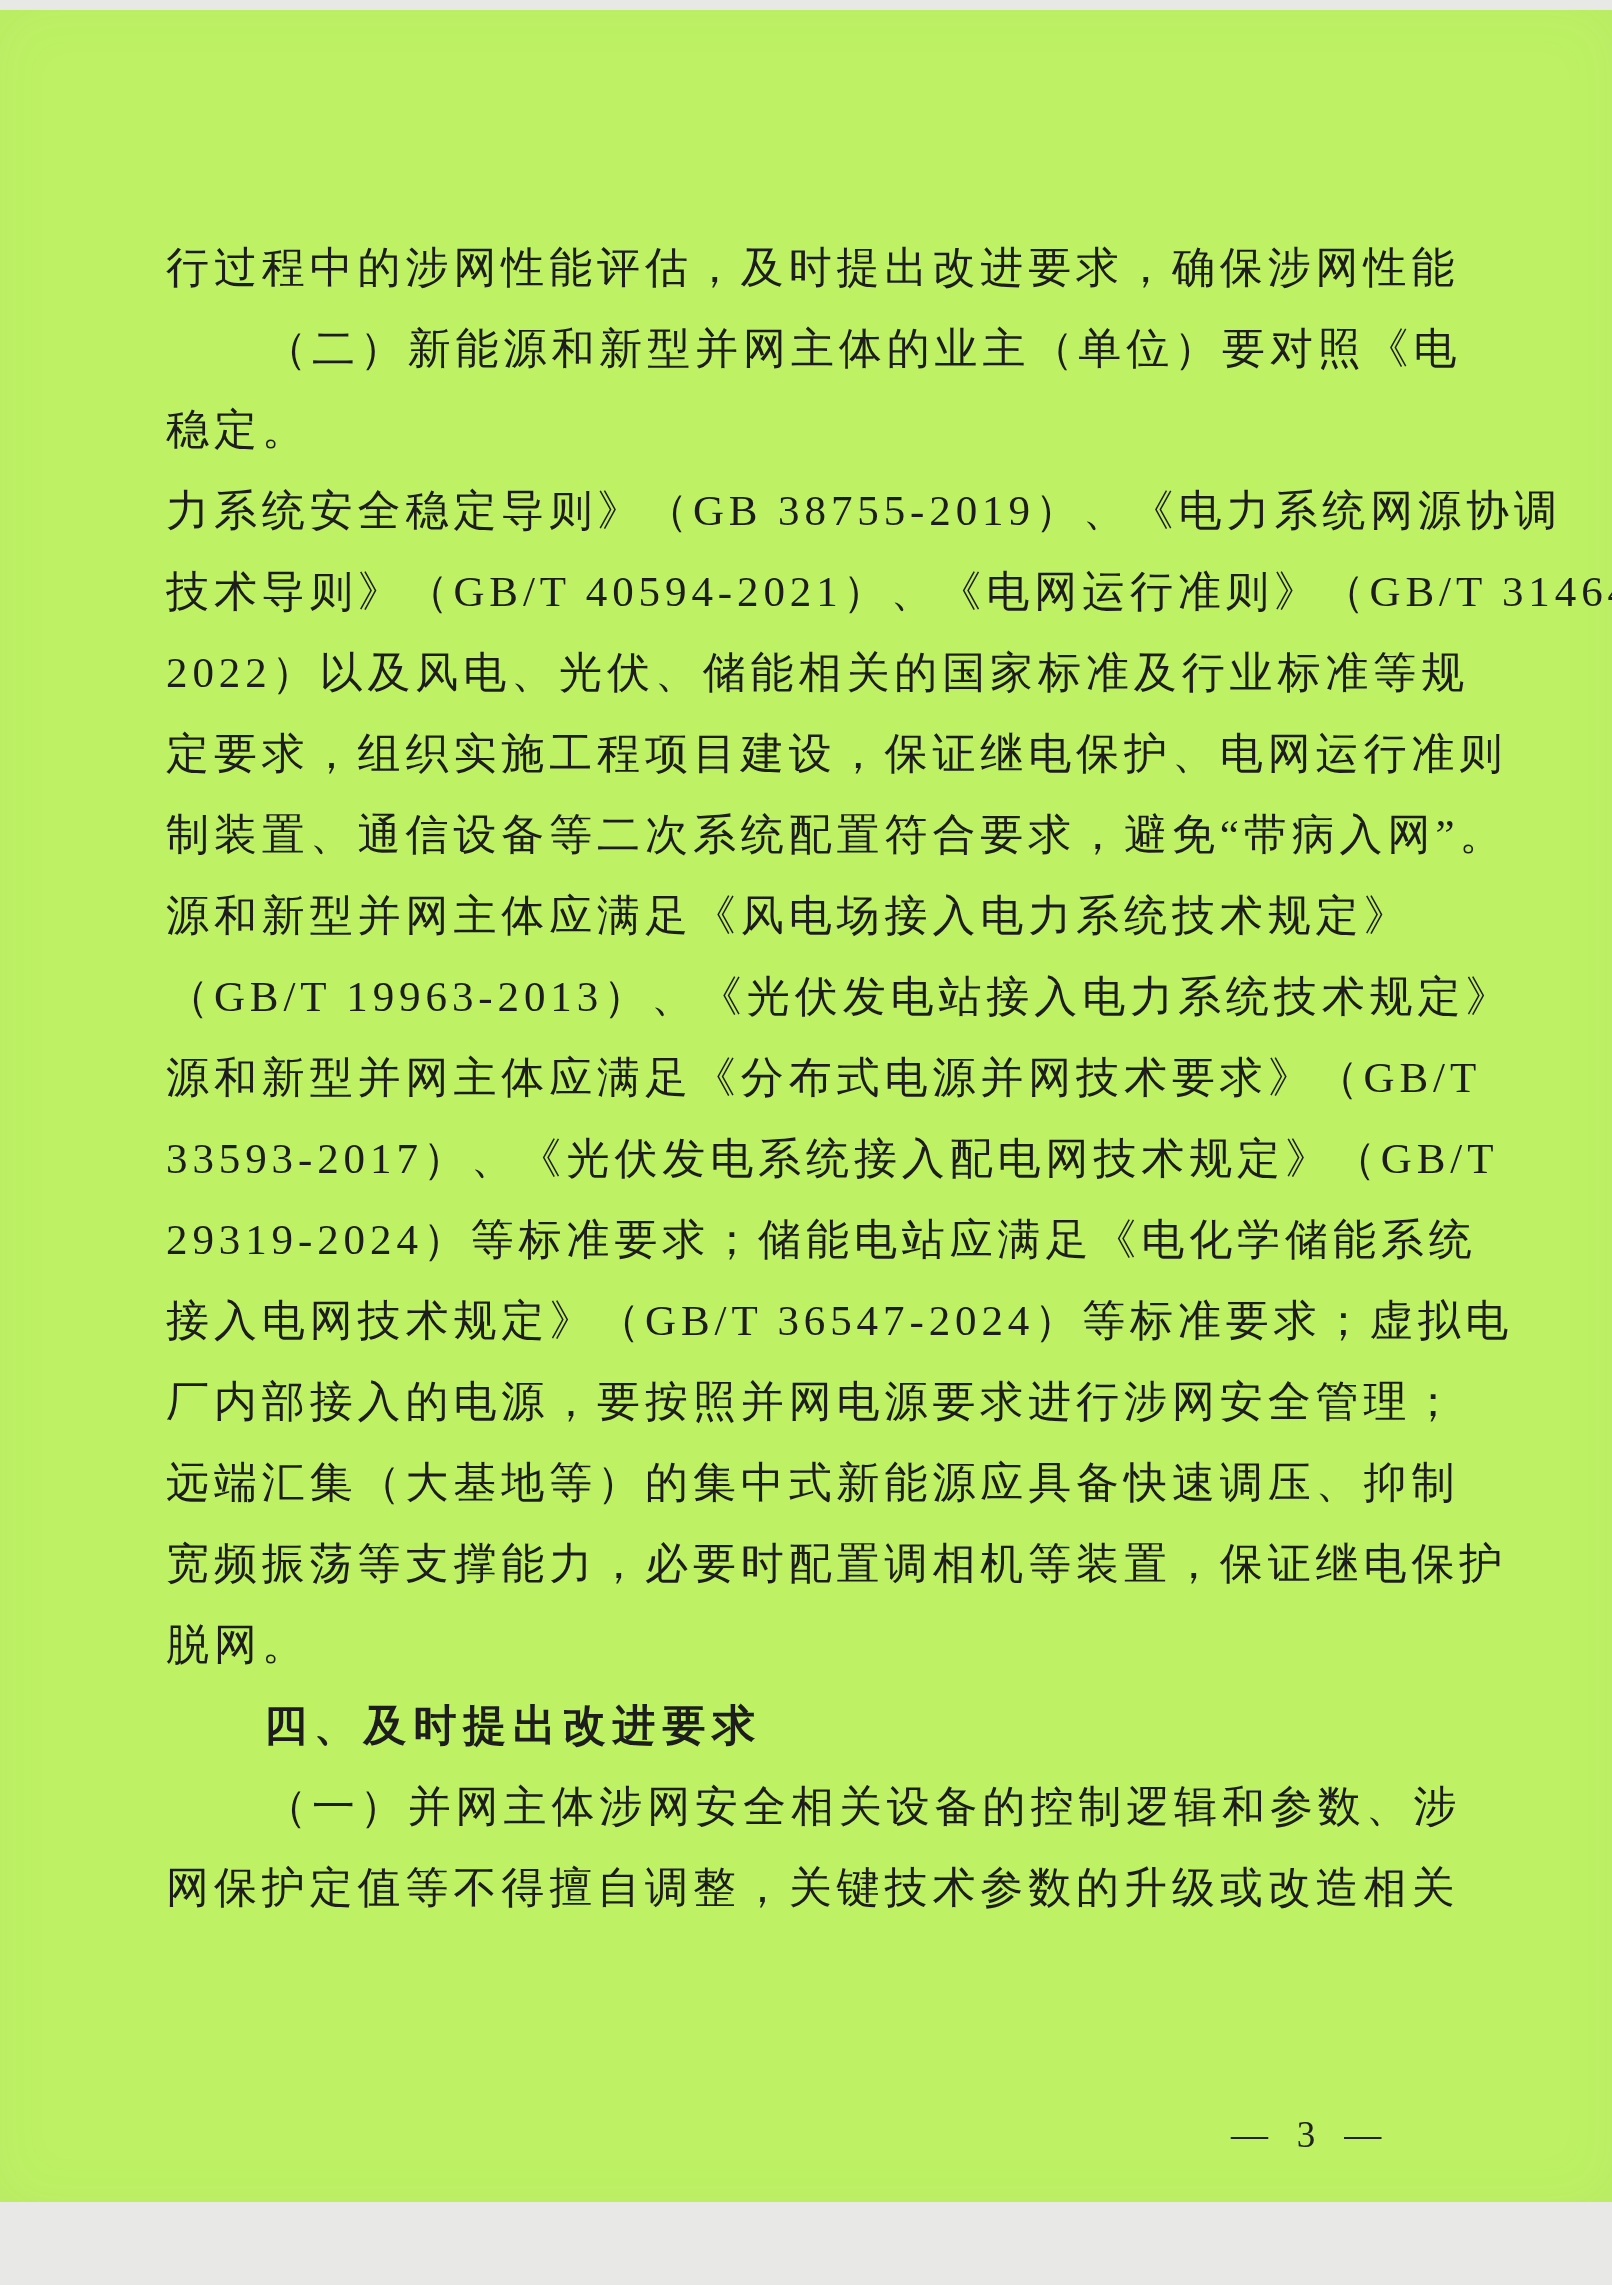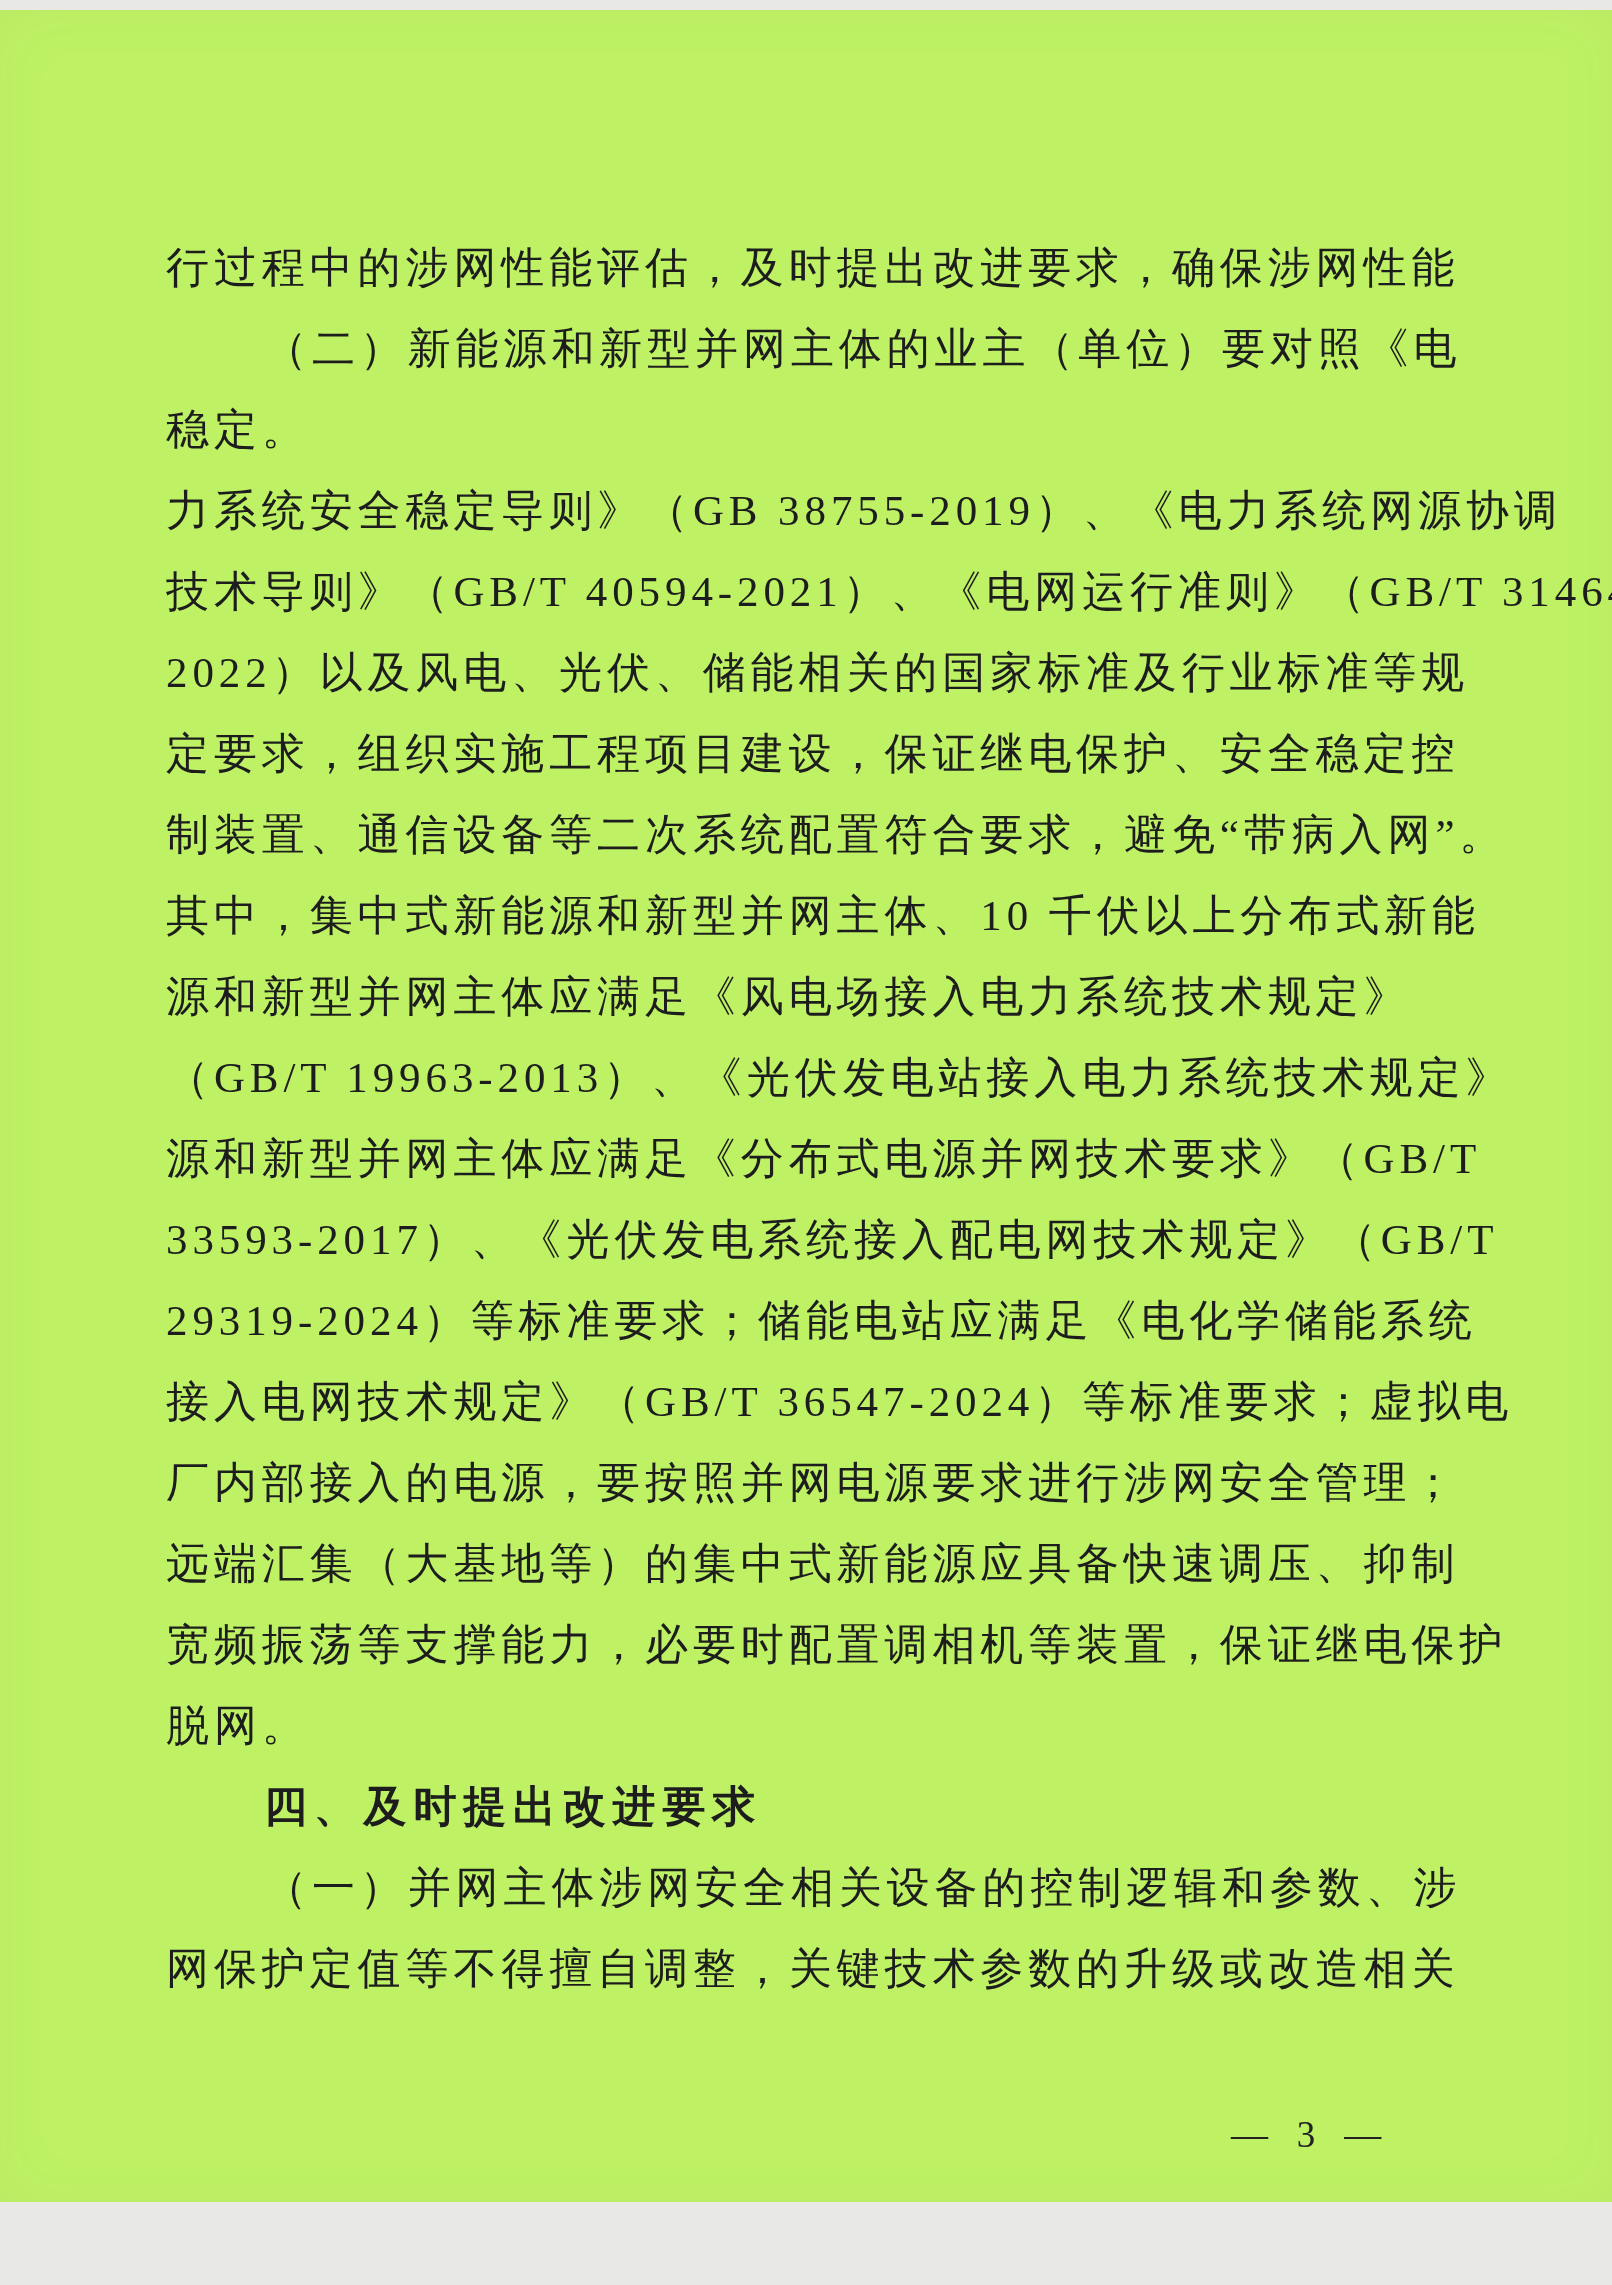--- a/index.html
+++ b/index.html
@@ -51,23 +51,22 @@
 <body>
 
 <div class="page">
   <div class="text-block">
     <div class="line">行过程中的涉网性能评估，及时提出改进要求，确保涉网性能</div>
     <div class="line indent">（二）新能源和新型并网主体的业主（单位）要对照《电</div>
     <div class="line">稳定。</div>
     <div class="line">力系统安全稳定导则》（GB 38755-2019）、《电力系统网源协调</div>
     <div class="line">技术导则》（GB/T 40594-2021）、《电网运行准则》（GB/T 31464-</div>
     <div class="line">2022）以及风电、光伏、储能相关的国家标准及行业标准等规</div>
-    <div class="line">定要求，组织实施工程项目建设，保证继电保护、安全稳定控</div>
+    <div class="line">定要求，组织实施工程项目建设，保证继电保护、电网运行准则</div>
     <div class="line">制装置、通信设备等二次系统配置符合要求，避免“带病入网”。</div>
-    <div class="line">其中，集中式新能源和新型并网主体、10 千伏以上分布式新能</div>
     <div class="line">源和新型并网主体应满足《风电场接入电力系统技术规定》</div>
     <div class="line">（GB/T 19963-2013）、《光伏发电站接入电力系统技术规定》</div>
     <div class="line">源和新型并网主体应满足《分布式电源并网技术要求》（GB/T</div>
     <div class="line">33593-2017）、《光伏发电系统接入配电网技术规定》（GB/T</div>
     <div class="line">29319-2024）等标准要求；储能电站应满足《电化学储能系统</div>
     <div class="line">接入电网技术规定》（GB/T 36547-2024）等标准要求；虚拟电</div>
     <div class="line">厂内部接入的电源，要按照并网电源要求进行涉网安全管理；</div>
     <div class="line">远端汇集（大基地等）的集中式新能源应具备快速调压、抑制</div>
     <div class="line">宽频振荡等支撑能力，必要时配置调相机等装置，保证继电保护</div>
     <div class="line">脱网。</div>

